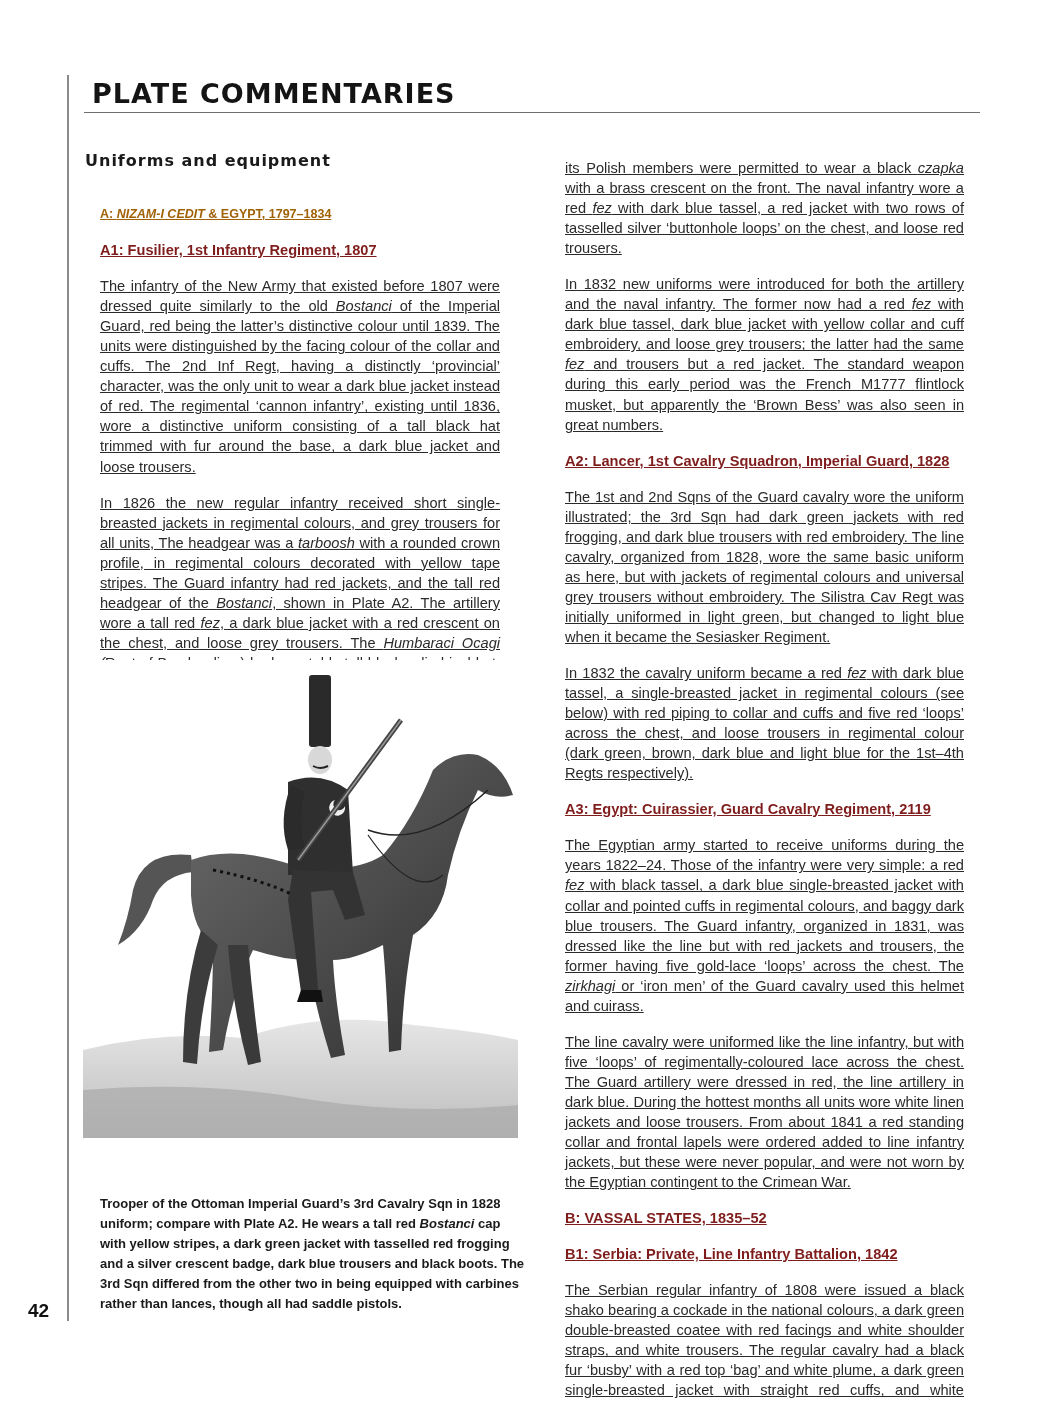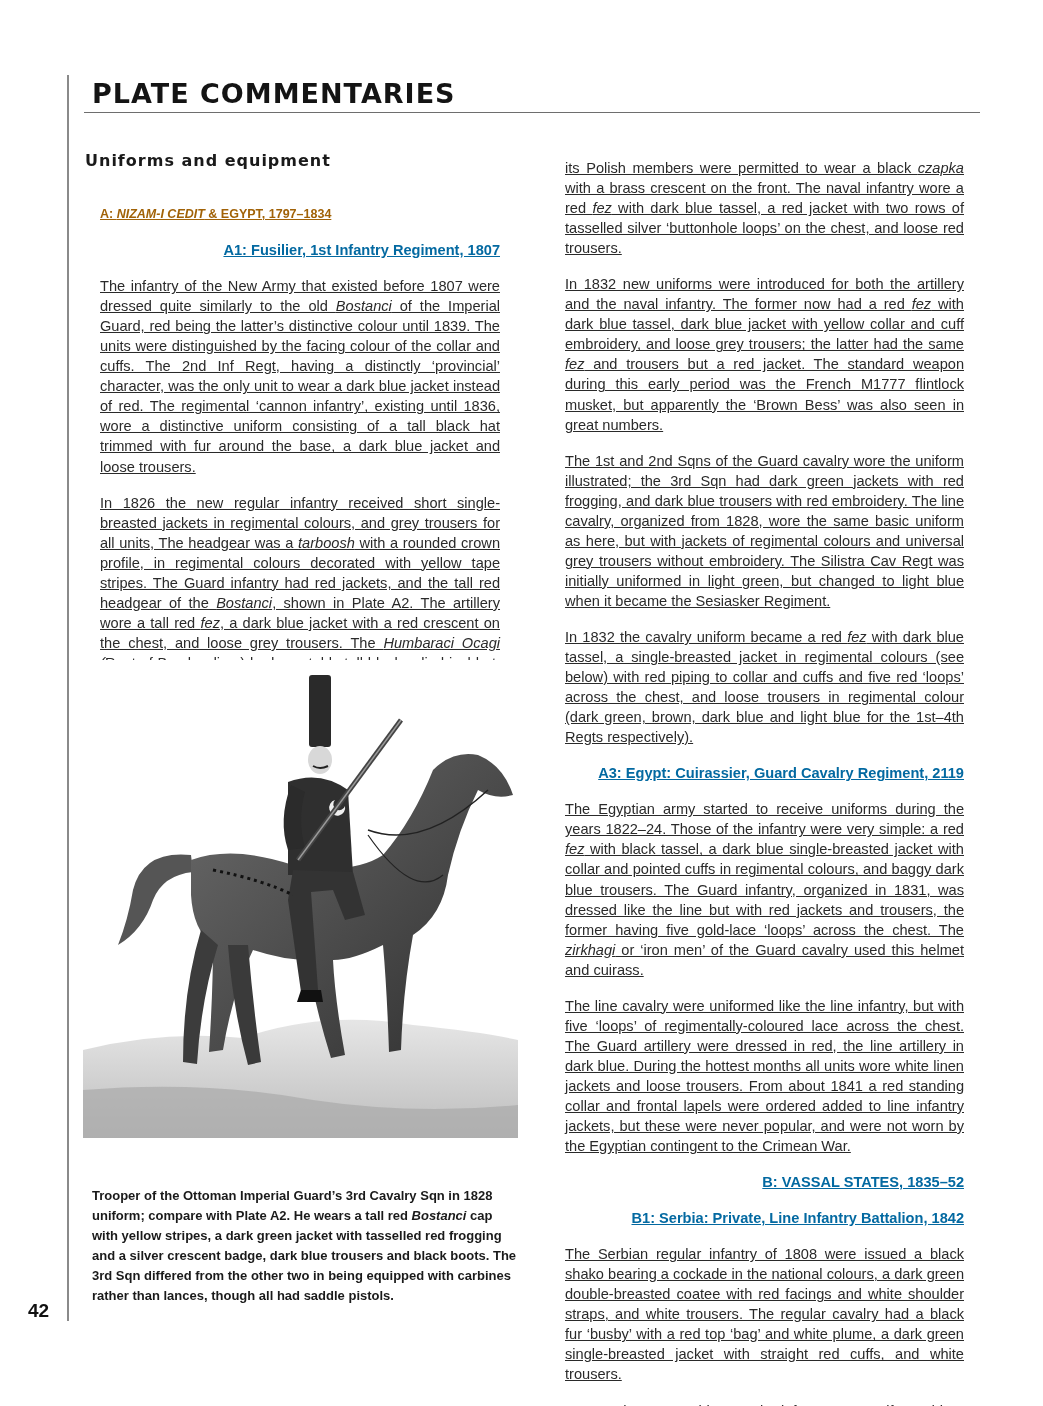--- a/index.html
+++ b/index.html
@@ -7,23 +7,23 @@
   .vrule { position:absolute; left:67px; top:75px; width:2px; height:1246px; background:#8a8a8a; }
   .page-num { position:absolute; left:28px; top:1300px; font-weight:bold; font-size:19px; color:#111; font-family:"Liberation Sans", sans-serif; }
   .title { position:absolute; left:84px; top:70px; font-family:"DejaVu Sans", sans-serif; font-weight:bold; font-size:27px; letter-spacing:1px; color:#141414; margin:8px; }
   .hrule { position:absolute; left:84px; top:112px; width:896px; height:1px; background:#6e6e6e; }
   .col { position:absolute; font-size:14.6px; line-height:20.05px; color:#2a2a2a; text-align:justify; }
   .col p { margin:16px;text-decoration:underline; }
   .col-left { left:84px; top:188px; width:432px; }
   .col-right { left:549px; top:142px; width:431px; }
   .subhead { position:absolute; left:85px; top:151px; font-family:"DejaVu Sans", sans-serif; font-weight:bold; font-size:16px; letter-spacing:1px; color:#1a1a1a; margin:0; }
   .sec { font-weight:bold; font-size:12.5px; color:#a16207; }
-  .head { font-weight:bold; color:#0369a1; text-align:right; }
+  .head { font-weight:bold; color:#7f1d1d; text-align:left; }
   .figure { position:absolute; left:83px; top:660px; width:435px; height:478px; }
-  .caption { position:absolute; left:84px; top:1178px; width:425px; font-weight:bold; font-size:13px; line-height:20px; color:#1a1a1a; margin:8px; }
+  .caption { position:absolute; left:84px; top:1178px; width:425px; font-weight:bold; font-size:13px; line-height:20px; color:#1a1a1a; margin:16px; }
   i { font-style:italic; }
 </style>
 </head>
 <body>
 
 <div class="vrule"></div>
 <div class="page-num">42</div>
 
 <h1 class="title">PLATE COMMENTARIES</h1>
 <div class="hrule"></div>
@@ -79,20 +79,21 @@
 
     <path d="M130 210 Q180 220 210 235" stroke="#111" stroke-width="3" fill="none" stroke-dasharray="3 4"></path>
   </svg>
 </div>
 
 <p class="caption"><span>Trooper of the Ottoman Imperial Guard’s 3rd Cavalry Sqn in 1828 uniform; compare with Plate A2. He wears a tall red </span><i>Bostanci</i><span> cap with yellow stripes, a dark green jacket with tasselled red frogging and a silver crescent badge, dark blue trousers and black boots. The 3rd Sqn differed from the other two in being equipped with carbines rather than lances, though all had saddle pistols.</span></p>
 
 <div class="col col-right">
   <p>its Polish members were permitted to wear a black <i>czapka</i> with a brass crescent on the front. The naval infantry wore a red <i>fez</i> with dark blue tassel, a red jacket with two rows of tasselled silver ‘buttonhole loops’ on the chest, and loose red trousers.</p>
   <p>In 1832 new uniforms were introduced for both the artillery and the naval infantry. The former now had a red <i>fez</i> with dark blue tassel, dark blue jacket with yellow collar and cuff embroidery, and loose grey trousers; the latter had the same <i>fez</i> and trousers but a red jacket. The standard weapon during this early period was the French M1777 flintlock musket, but apparently the ‘Brown Bess’ was also seen in great numbers.</p>
+  <p class="head">A2: Lancer, 1st Cavalry Squadron, Imperial Guard, 1828</p>
   <p>The 1st and 2nd Sqns of the Guard cavalry wore the uniform illustrated; the 3rd Sqn had dark green jackets with red frogging, and dark blue trousers with red embroidery. The line cavalry, organized from 1828, wore the same basic uniform as here, but with jackets of regimental colours and universal grey trousers without embroidery. The Silistra Cav Regt was initially uniformed in light green, but changed to light blue when it became the Sesiasker Regiment.</p>
   <p>In 1832 the cavalry uniform became a red <i>fez</i> with dark blue tassel, a single-breasted jacket in regimental colours (see below) with red piping to collar and cuffs and five red ‘loops’ across the chest, and loose trousers in regimental colour (dark green, brown, dark blue and light blue for the 1st–4th Regts respectively).</p>
   <p class="head">A3: Egypt: Cuirassier, Guard Cavalry Regiment, 2119</p>
   <p>The Egyptian army started to receive uniforms during the years 1822–24. Those of the infantry were very simple: a red <i>fez</i> with black tassel, a dark blue single-breasted jacket with collar and pointed cuffs in regimental colours, and baggy dark blue trousers. The Guard infantry, organized in 1831, was dressed like the line but with red jackets and trousers, the former having five gold-lace ‘loops’ across the chest. The <i>zirkhagi</i> or ‘iron men’ of the Guard cavalry used this helmet and cuirass.</p>
   <p>The line cavalry were uniformed like the line infantry, but with five ‘loops’ of regimentally-coloured lace across the chest. The Guard artillery were dressed in red, the line artillery in dark blue. During the hottest months all units wore white linen jackets and loose trousers. From about 1841 a red standing collar and frontal lapels were ordered added to line infantry jackets, but these were never popular, and were not worn by the Egyptian contingent to the Crimean War.</p>
   <p class="head">B: VASSAL STATES, 1835–52</p>
   <p class="head">B1: Serbia: Private, Line Infantry Battalion, 1842</p>
   <p>The Serbian regular infantry of 1808 were issued a black shako bearing a cockade in the national colours, a dark green double-breasted coatee with red facings and white shoulder straps, and white trousers. The regular cavalry had a black fur ‘busby’ with a red top ‘bag’ and white plume, a dark green single-breasted jacket with straight red cuffs, and white trousers.</p>
   <p>In 1830 the new Serbian regular infantry were uniformed in a medium-blue <i>tarboosh</i> cap with yellow edging and black leather visor, a dark green coatee with red collar and cuffs,</p>
 </div>

